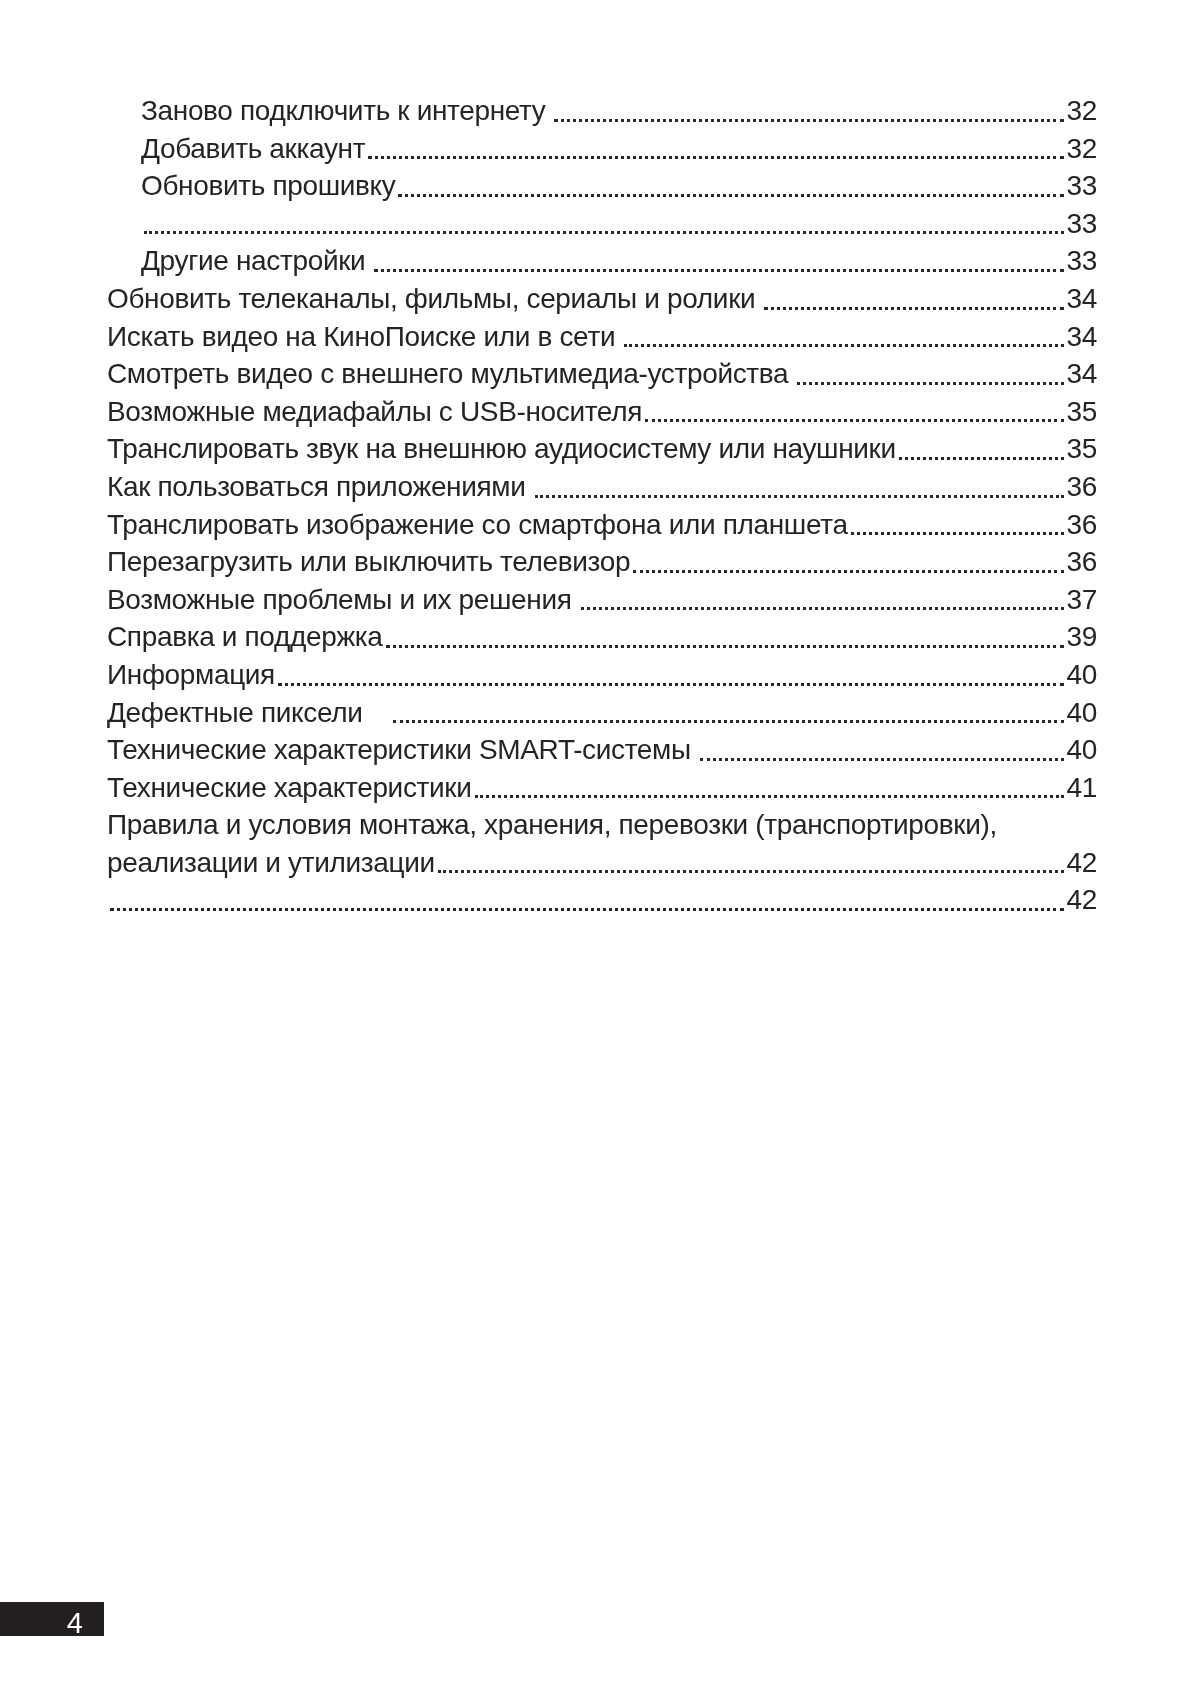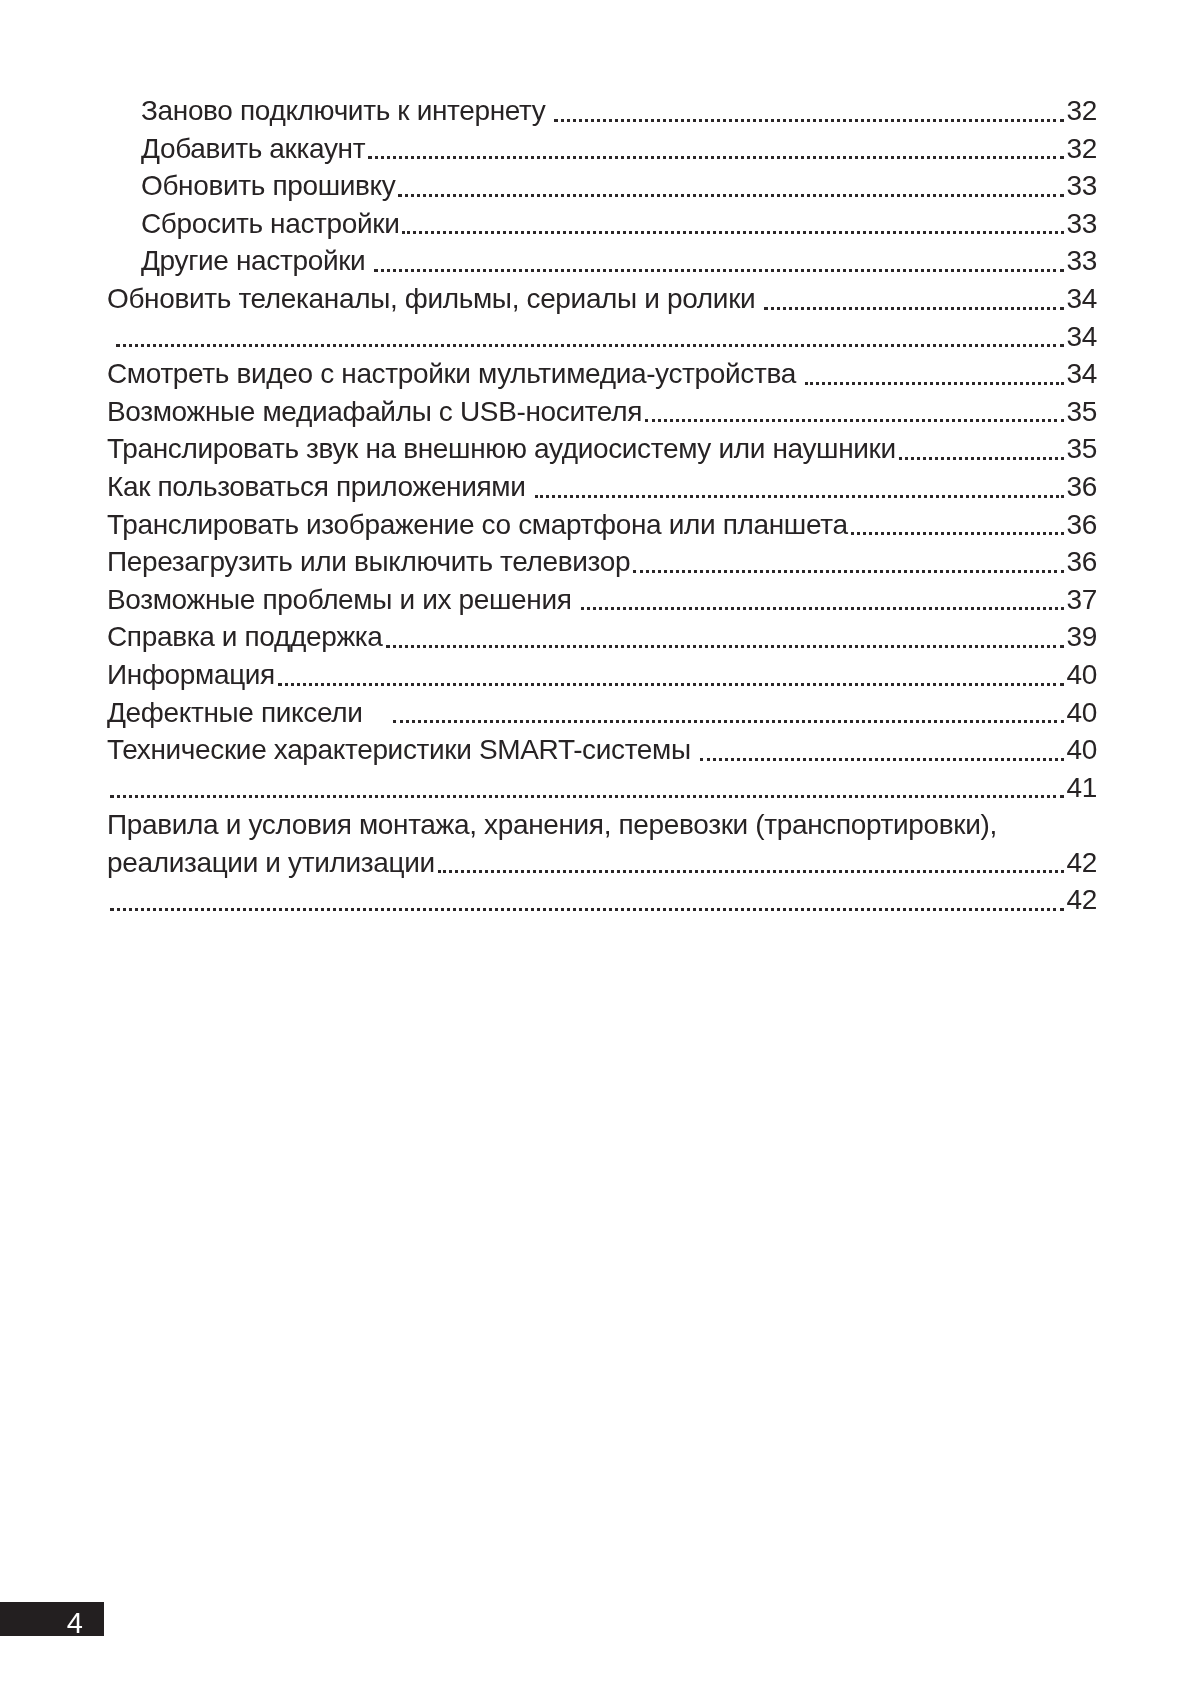--- a/index.html
+++ b/index.html
@@ -79,40 +79,40 @@
         <span class="toc-label">Добавить аккаунт</span>
         <span class="toc-dots"></span>
         <span class="toc-page">32</span>
       </div>
       <div class="toc-row indent">
         <span class="toc-label">Обновить прошивку</span>
         <span class="toc-dots"></span>
         <span class="toc-page">33</span>
       </div>
       <div class="toc-row indent">
-        <span class="toc-label">Сбросить настройки</span>
         <span class="toc-dots"></span>
         <span class="toc-page">33</span>
       </div>
       <div class="toc-row indent">
         <span class="toc-label">Другие настройки</span>
         <span class="toc-dots" style="margin-left: 9px;"></span>
         <span class="toc-page">33</span>
       </div>
       <div class="toc-row">
         <span class="toc-label">Обновить телеканалы, фильмы, сериалы и ролики</span>
         <span class="toc-dots" style="margin-left: 9px;"></span>
         <span class="toc-page">34</span>
       </div>
       <div class="toc-row">
+        <span class="toc-label">Искать видео на КиноПоиске или в сети</span>
         <span class="toc-dots" style="margin-left: 9px;"></span>
         <span class="toc-page">34</span>
       </div>
       <div class="toc-row">
-        <span class="toc-label">Смотреть видео с настройки мультимедиа-устройства</span>
+        <span class="toc-label">Смотреть видео с внешнего мультимедиа-устройства</span>
         <span class="toc-dots" style="margin-left: 9px;"></span>
         <span class="toc-page">34</span>
       </div>
       <div class="toc-row">
         <span class="toc-label">Возможные медиафайлы с USB-носителя</span>
         <span class="toc-dots"></span>
         <span class="toc-page">35</span>
       </div>
       <div class="toc-row">
         <span class="toc-label">Транслировать звук на внешнюю аудиосистему или наушники</span>
@@ -153,20 +153,21 @@
         <span class="toc-label">Дефектные пиксели</span>
         <span class="toc-dots" style="margin-left: 30px;"></span>
         <span class="toc-page">40</span>
       </div>
       <div class="toc-row">
         <span class="toc-label">Технические характеристики SMART-системы</span>
         <span class="toc-dots" style="margin-left: 9px;"></span>
         <span class="toc-page">40</span>
       </div>
       <div class="toc-row">
+        <span class="toc-label">Технические характеристики</span>
         <span class="toc-dots"></span>
         <span class="toc-page">41</span>
       </div>
       <div class="toc-row">
         <span class="toc-label">Правила и условия монтажа, хранения, перевозки (транспортировки),</span>
       </div>
       <div class="toc-row">
         <span class="toc-label">реализации и утилизации</span>
         <span class="toc-dots"></span>
         <span class="toc-page">42</span>

